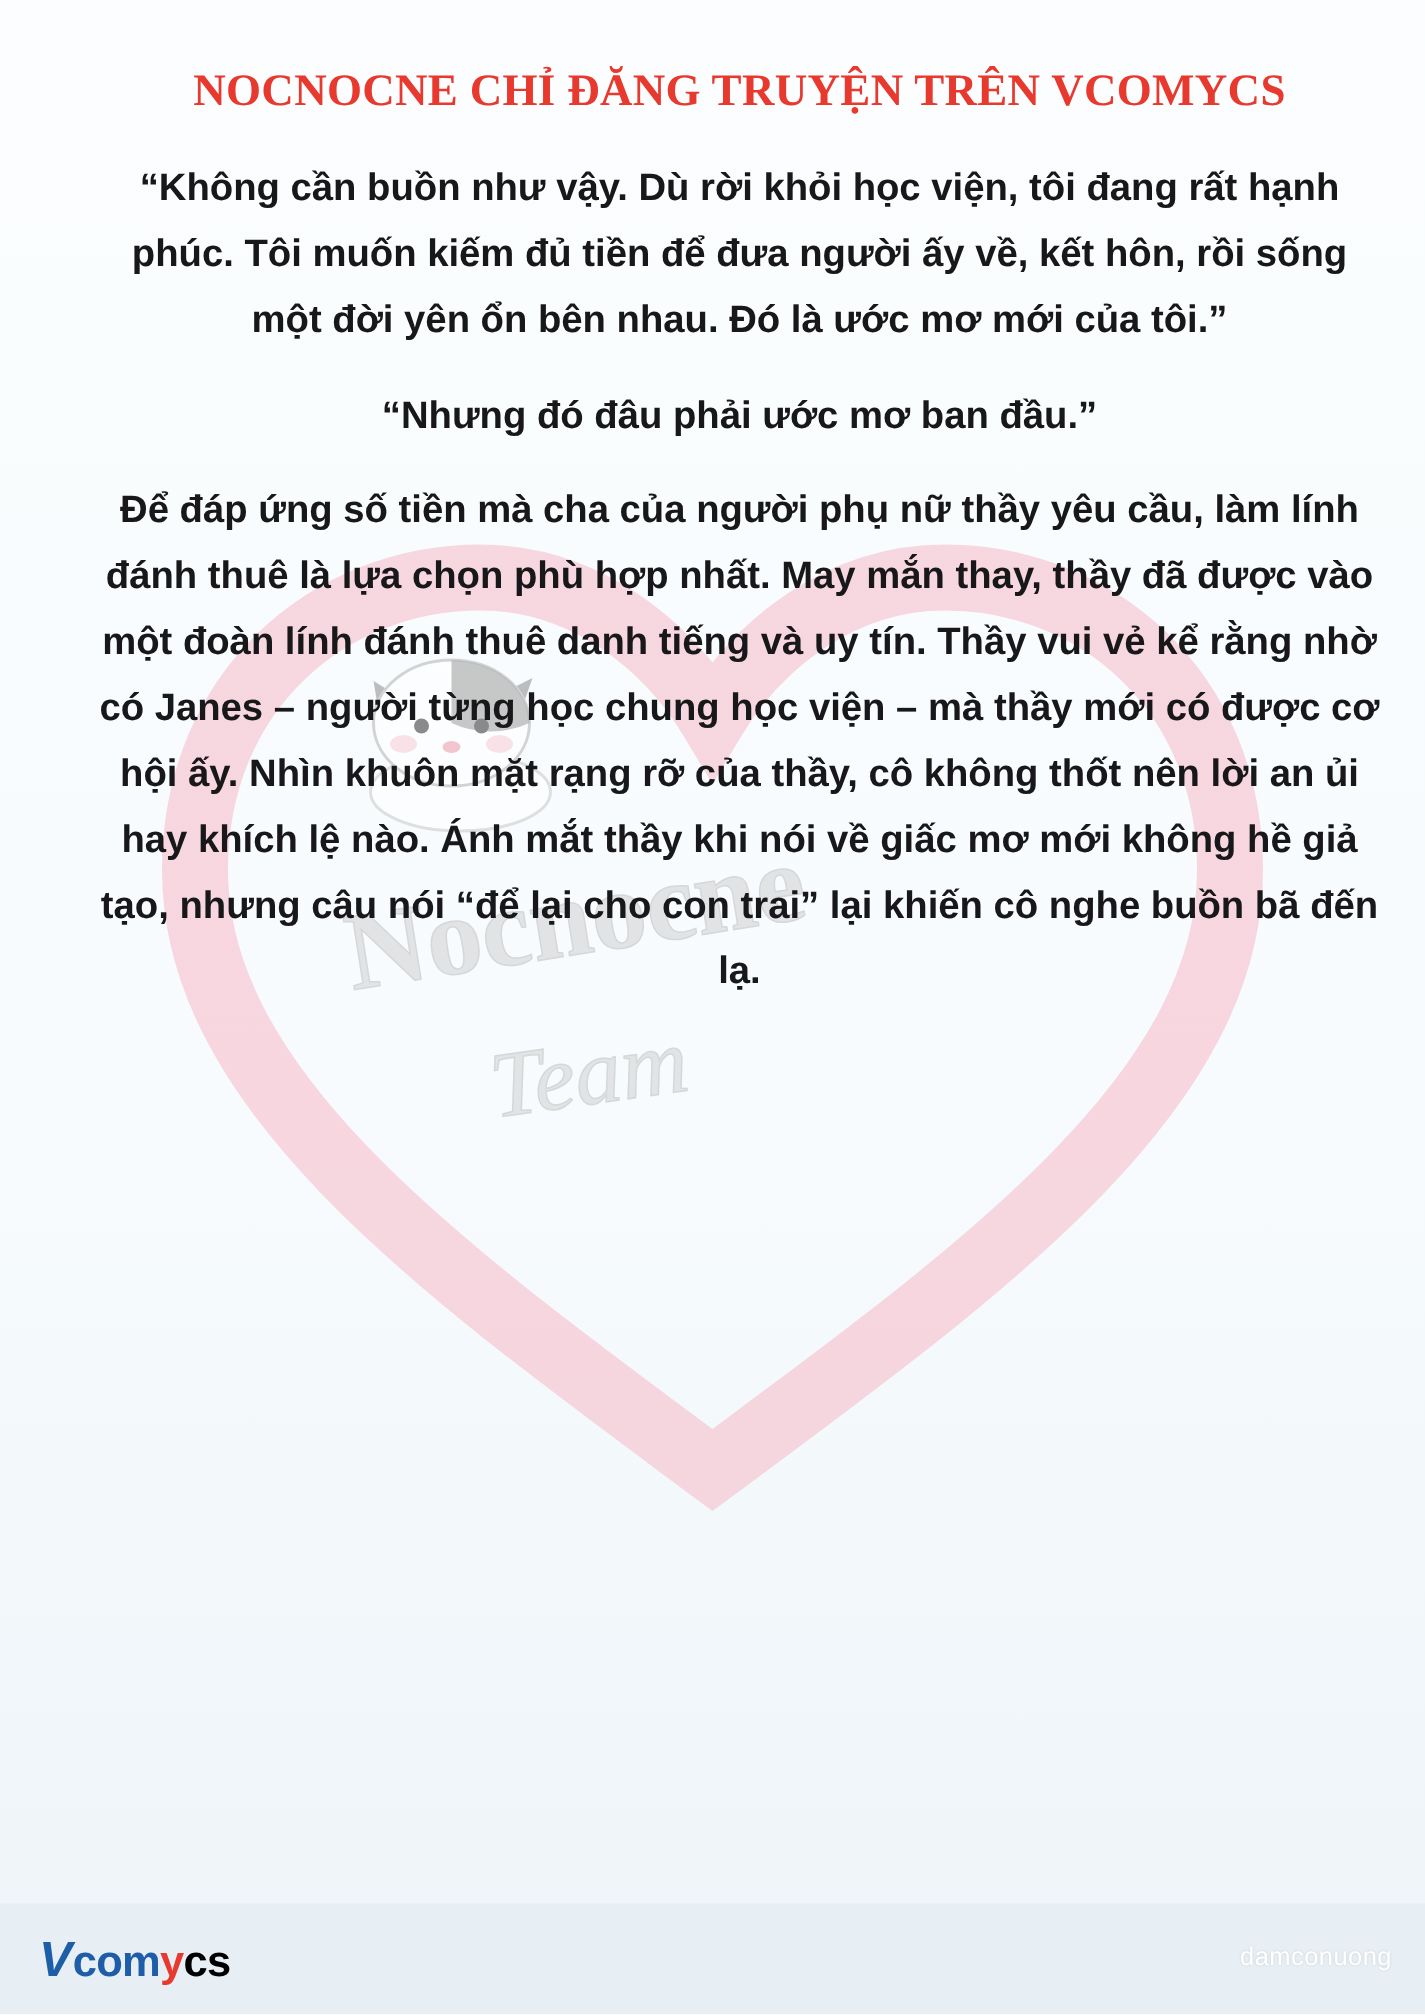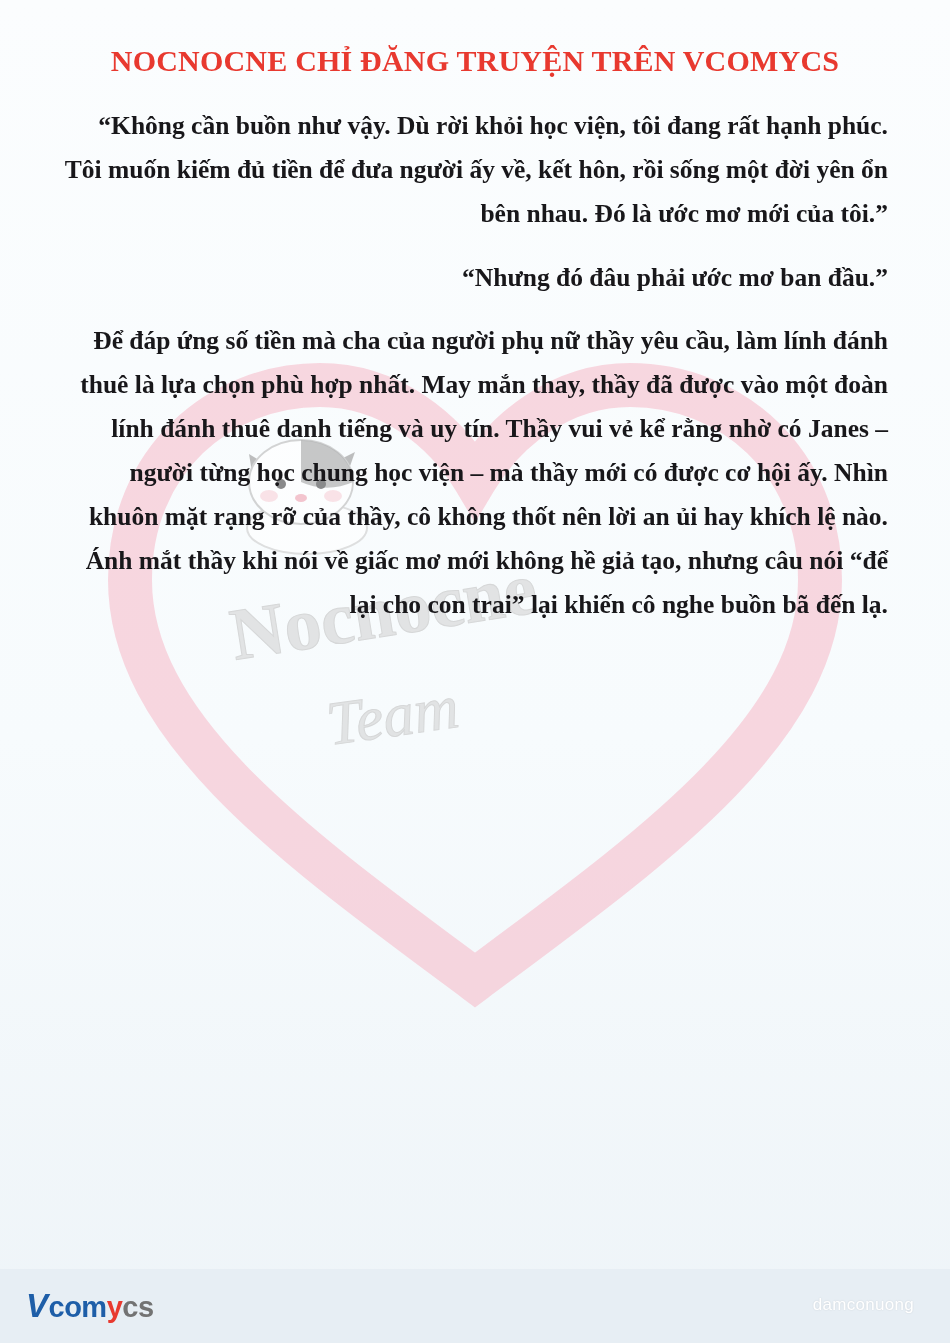--- a/index.html
+++ b/index.html
@@ -51,39 +51,39 @@
     top: 555px;
     width: 500px;
     height: 220px;
     opacity: 0.62;
   }
 
   
   .content {
     position: relative;
     z-index: 3;
-    padding: 44px 62px 0 62px;
+    padding: 44px 26px 0 62px;
   }
   .banner {
     text-align: center;
     color: #e8392f;
     font-weight: bold;
     font-size: 30px;
     letter-spacing: 0.2px;
     margin-bottom: 26px;
     font-family: "Liberation Serif", serif;
   }
   .para {
     font-size: 25.5px;
     line-height: 1.72;
     color: #18171a;
     font-weight: bold;
     margin-bottom: 20px;
-    text-align: right;
-    font-family: Liberation Serif, serif;
+    text-align: center;
+    font-family: Liberation Sans, sans-serif;
   }
 
   
   .footer {
     position: absolute;
     left: 0;
     bottom: 0;
     width: 950px;
     height: 74px;
     background: #e7eef4;
@@ -101,24 +101,24 @@
     letter-spacing: -0.5px;
   }
   .logo-v {
     color: #1e5ea8;
     font-size: 33px;
     font-style: italic;
     margin-right: 1px;
   }
   .logo-com { color: #1e5ea8; text-align: right; }
   .logo-y { color: #e8392f; }
-  .logo-cs { color: #737373; }
+  .logo-cs { color: #000000; }
   .footer-right {
     position: absolute;
-    right: 36px;
+    right: 22px;
     top: 26px;
     color: #ffffff;
     font-family: "Liberation Sans", sans-serif;
     font-size: 17px;
     letter-spacing: 0.3px;
     text-shadow: 0 0 2px rgba(0,0,0,0.12);
   }
 </style>
 </head>
 <body>

